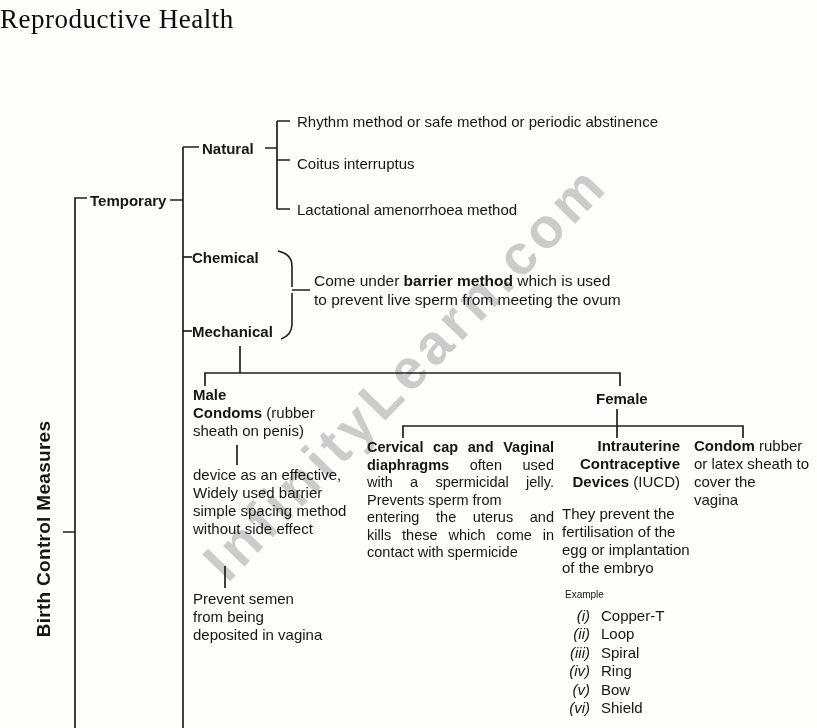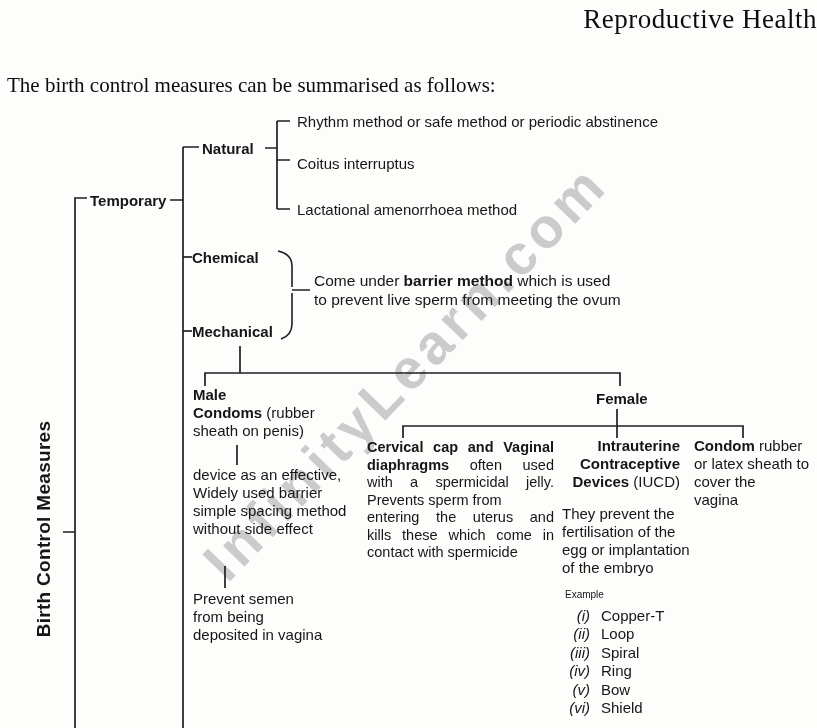--- a/index.html
+++ b/index.html
@@ -6,21 +6,21 @@
   body{
     width:817px;height:728px;position:relative;overflow:hidden;
     background:#fdfdfc;
     font-family:"Liberation Sans","DejaVu Sans",sans-serif;
     color:#161616;
   }
   .serif{font-family:"Liberation Serif","DejaVu Serif",serif;}
   .abs{position:absolute;white-space:nowrap;}
   .b{font-weight:700;}
   .page-title{
-    left:0;right:0;top:4px;text-align:right;
+    left:0;right:0;top:4px;text-align:left;
     font-size:27px;letter-spacing:.5px;color:#0d0d0d;
   }
   .intro{left:7px;top:73px;font-size:21px;color:#0d0d0d;}
   .lbl{font-size:15px;font-weight:700;}
   .txt{font-size:15px;line-height:18px;}
   .root-label{
     left:-67px;top:518px;width:222px;text-align:center;
     transform:rotate(-90deg);transform-origin:center;
     font-size:19px;font-weight:700;letter-spacing:.3px;white-space:nowrap;
   }
@@ -64,21 +64,20 @@
     <path d="M237 445 L237 465"></path>
     <path d="M225 566 L225 588"></path>
     <path d="M617 409 L617 426"></path>
     <path d="M403 438 L403 426 L743 426 L743 438 M617 426 L617 438"></path>
   </g>
 </svg>
 
 <div class="layer">
 
   <div class="abs serif page-title">Reproductive Health</div>
-  <div class="abs serif intro">The birth control measures can be summarised as follows:</div>
 
   <div class="abs root-label">Birth Control Measures</div>
 
   <div class="abs lbl" style="left:90px;top:192px;">Temporary</div>
   <div class="abs lbl" style="left:202px;top:140px;">Natural</div>
   <div class="abs lbl" style="left:192px;top:249px;">Chemical</div>
   <div class="abs lbl" style="left:192px;top:323px;">Mechanical</div>
 
   <div class="abs txt" style="left:297px;top:113px;">Rhythm method or safe method or periodic abstinence</div>
   <div class="abs txt" style="left:297px;top:155px;">Coitus interruptus</div>

